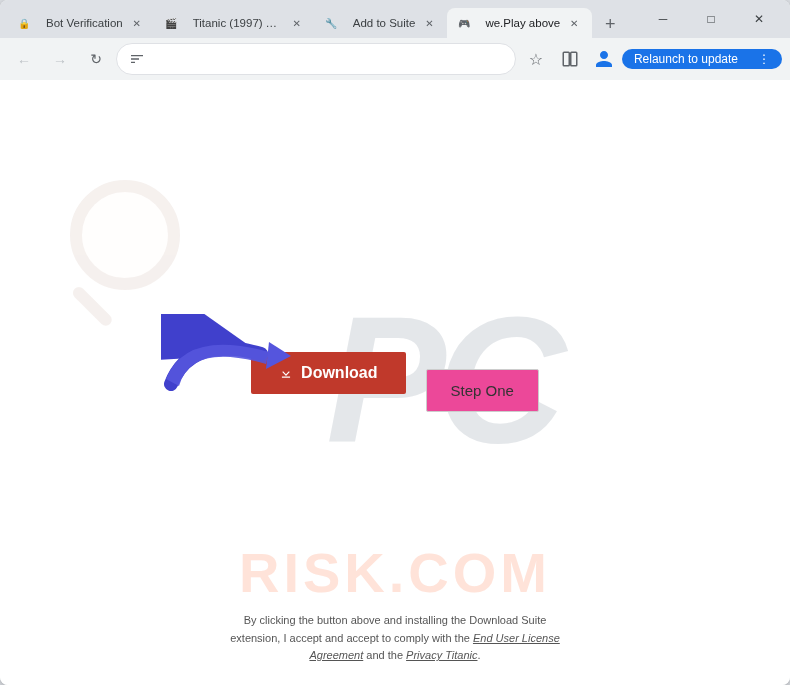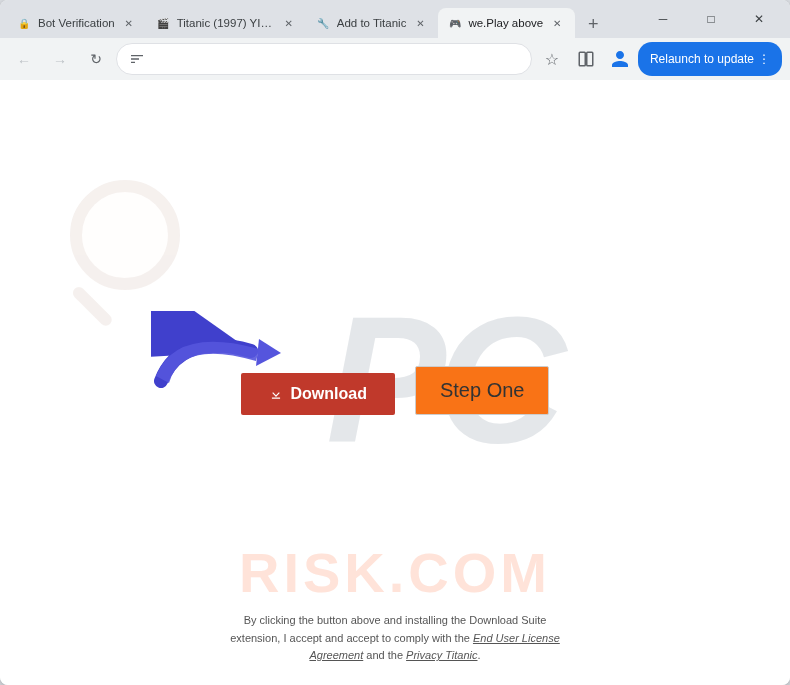--- a/index.html
+++ b/index.html
@@ -72,20 +72,21 @@
       align-items: center;
       justify-content: center;
       font-size: 10px;
     }
 
     .tab-title {
       overflow: hidden;
       text-overflow: ellipsis;
       white-space: nowrap;
       flex: 1;
+      margin-left: 8px;
     }
 
     .tab-close {
       width: 16px;
       height: 16px;
       border-radius: 50%;
       display: flex;
       align-items: center;
       justify-content: center;
       font-size: 10px;
@@ -188,31 +189,31 @@
       border-radius: 50%;
       display: flex;
       align-items: center;
       justify-content: center;
       cursor: pointer;
       color: #5f6368;
       font-size: 16px;
     }
 
     .relaunch-btn {
-      height: 34px;
+      height: 20px;
       background: #1a73e8;
       color: white;
       border-radius: 14px;
       display: flex;
       align-items: center;
       padding: 0 12px;
       font-size: 12px;
       font-weight: 500;
       cursor: pointer;
-      gap: 4px;
+      gap: 20px;
       white-space: nowrap;
     }
 
     
     .page-content {
       flex: 1;
       background: white;
       position: relative;
       overflow: hidden;
       display: flex;
@@ -301,21 +302,21 @@
       bottom: 0;
       display: flex;
       flex-direction: column;
       align-items: center;
       justify-content: center;
     }
 
     
     .cta-row {
       display: flex;
-      align-items: flex-end;
+      align-items: center;
       gap: 16px;
       position: relative;
       margin-bottom: 20px;
     }
 
     .arrow-svg {
       position: absolute;
       left: -90px;
       top: -20px;
     }
@@ -328,25 +329,25 @@
       font-size: 16px;
       font-weight: 600;
       cursor: pointer;
       display: flex;
       align-items: center;
       gap: 8px;
       border-radius: 2px;
     }
 
     .step-one-btn {
-      background: #f97316;
+      background: #ec4899;
       color: #333;
       border: 1px solid #ccc;
       padding: 12px 24px;
-      font-size: 20px;
+      font-size: 15px;
       cursor: pointer;
       border-radius: 2px;
       margin-left: 4px;
       margin-top: 35px;
     }
 
     .footer-text {
       position: absolute;
       bottom: 20px;
       left: 50%;
@@ -378,21 +379,21 @@
       </div>
 
       <div class="tab">
         <span class="tab-favicon">🎬</span>
         <span class="tab-title">Titanic (1997) YIFY - D...</span>
         <span class="tab-close">✕</span>
       </div>
 
       <div class="tab">
         <span class="tab-favicon">🔧</span>
-        <span class="tab-title">Add to Titanic</span>
+        <span class="tab-title">Add to Suite</span>
         <span class="tab-close">✕</span>
       </div>
 
       <div class="tab active">
         <span class="tab-favicon">🎮</span>
         <span class="tab-title">we.Play above</span>
         <span class="tab-close">✕</span>
       </div>
 
       <div class="new-tab-btn">+</div>

